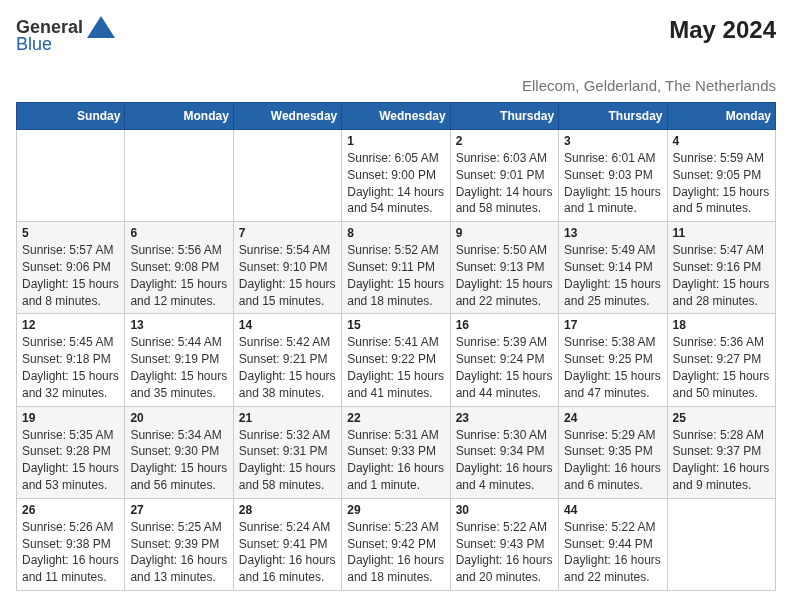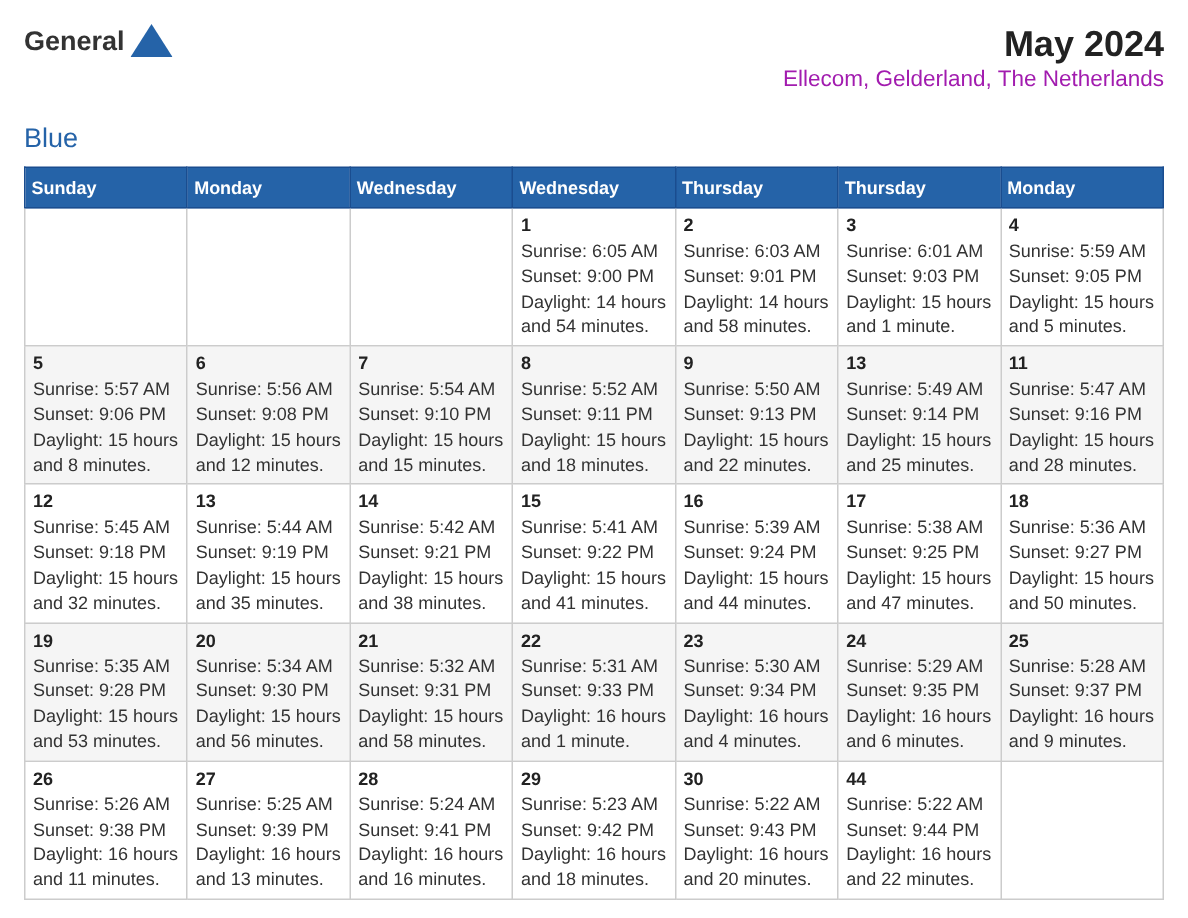--- a/index.html
+++ b/index.html
@@ -13,51 +13,51 @@
     .header {
       display: flex;
       justify-content: space-between;
       align-items: flex-start;
       margin-bottom: 8px;
     }
     .logo {
       display: flex;
       flex-direction: column;
       align-items: flex-start;
-      gap: 48px;
     }
     .logo-row {
       display: flex;
       align-items: center;
       gap: 4px;
     }
     .title-block {
       text-align: right;
     }
     .month-title {
       font-size: 24px;
       font-weight: bold;
       color: #222;
     }
     .location {
       font-size: 15px;
-      color: #a21caf;
+      color: #737373;
+      margin-top: 33px;
     }
     table {
       width: 100%;
       border-collapse: collapse;
       table-layout: fixed;
     }
     thead tr th {
       background-color: #2563a8;
       color: #fff;
       font-size: 12px;
       font-weight: bold;
       padding: 6px 4px;
-      text-align: left;
+      text-align: right;
       border: 1px solid #1a4d8f;
     }
     tbody tr td {
       border: 1px solid #ccc;
       vertical-align: top;
       padding: 4px 5px;
       font-size: 10px;
       color: #333;
       height: 90px;
       background: #fff;

